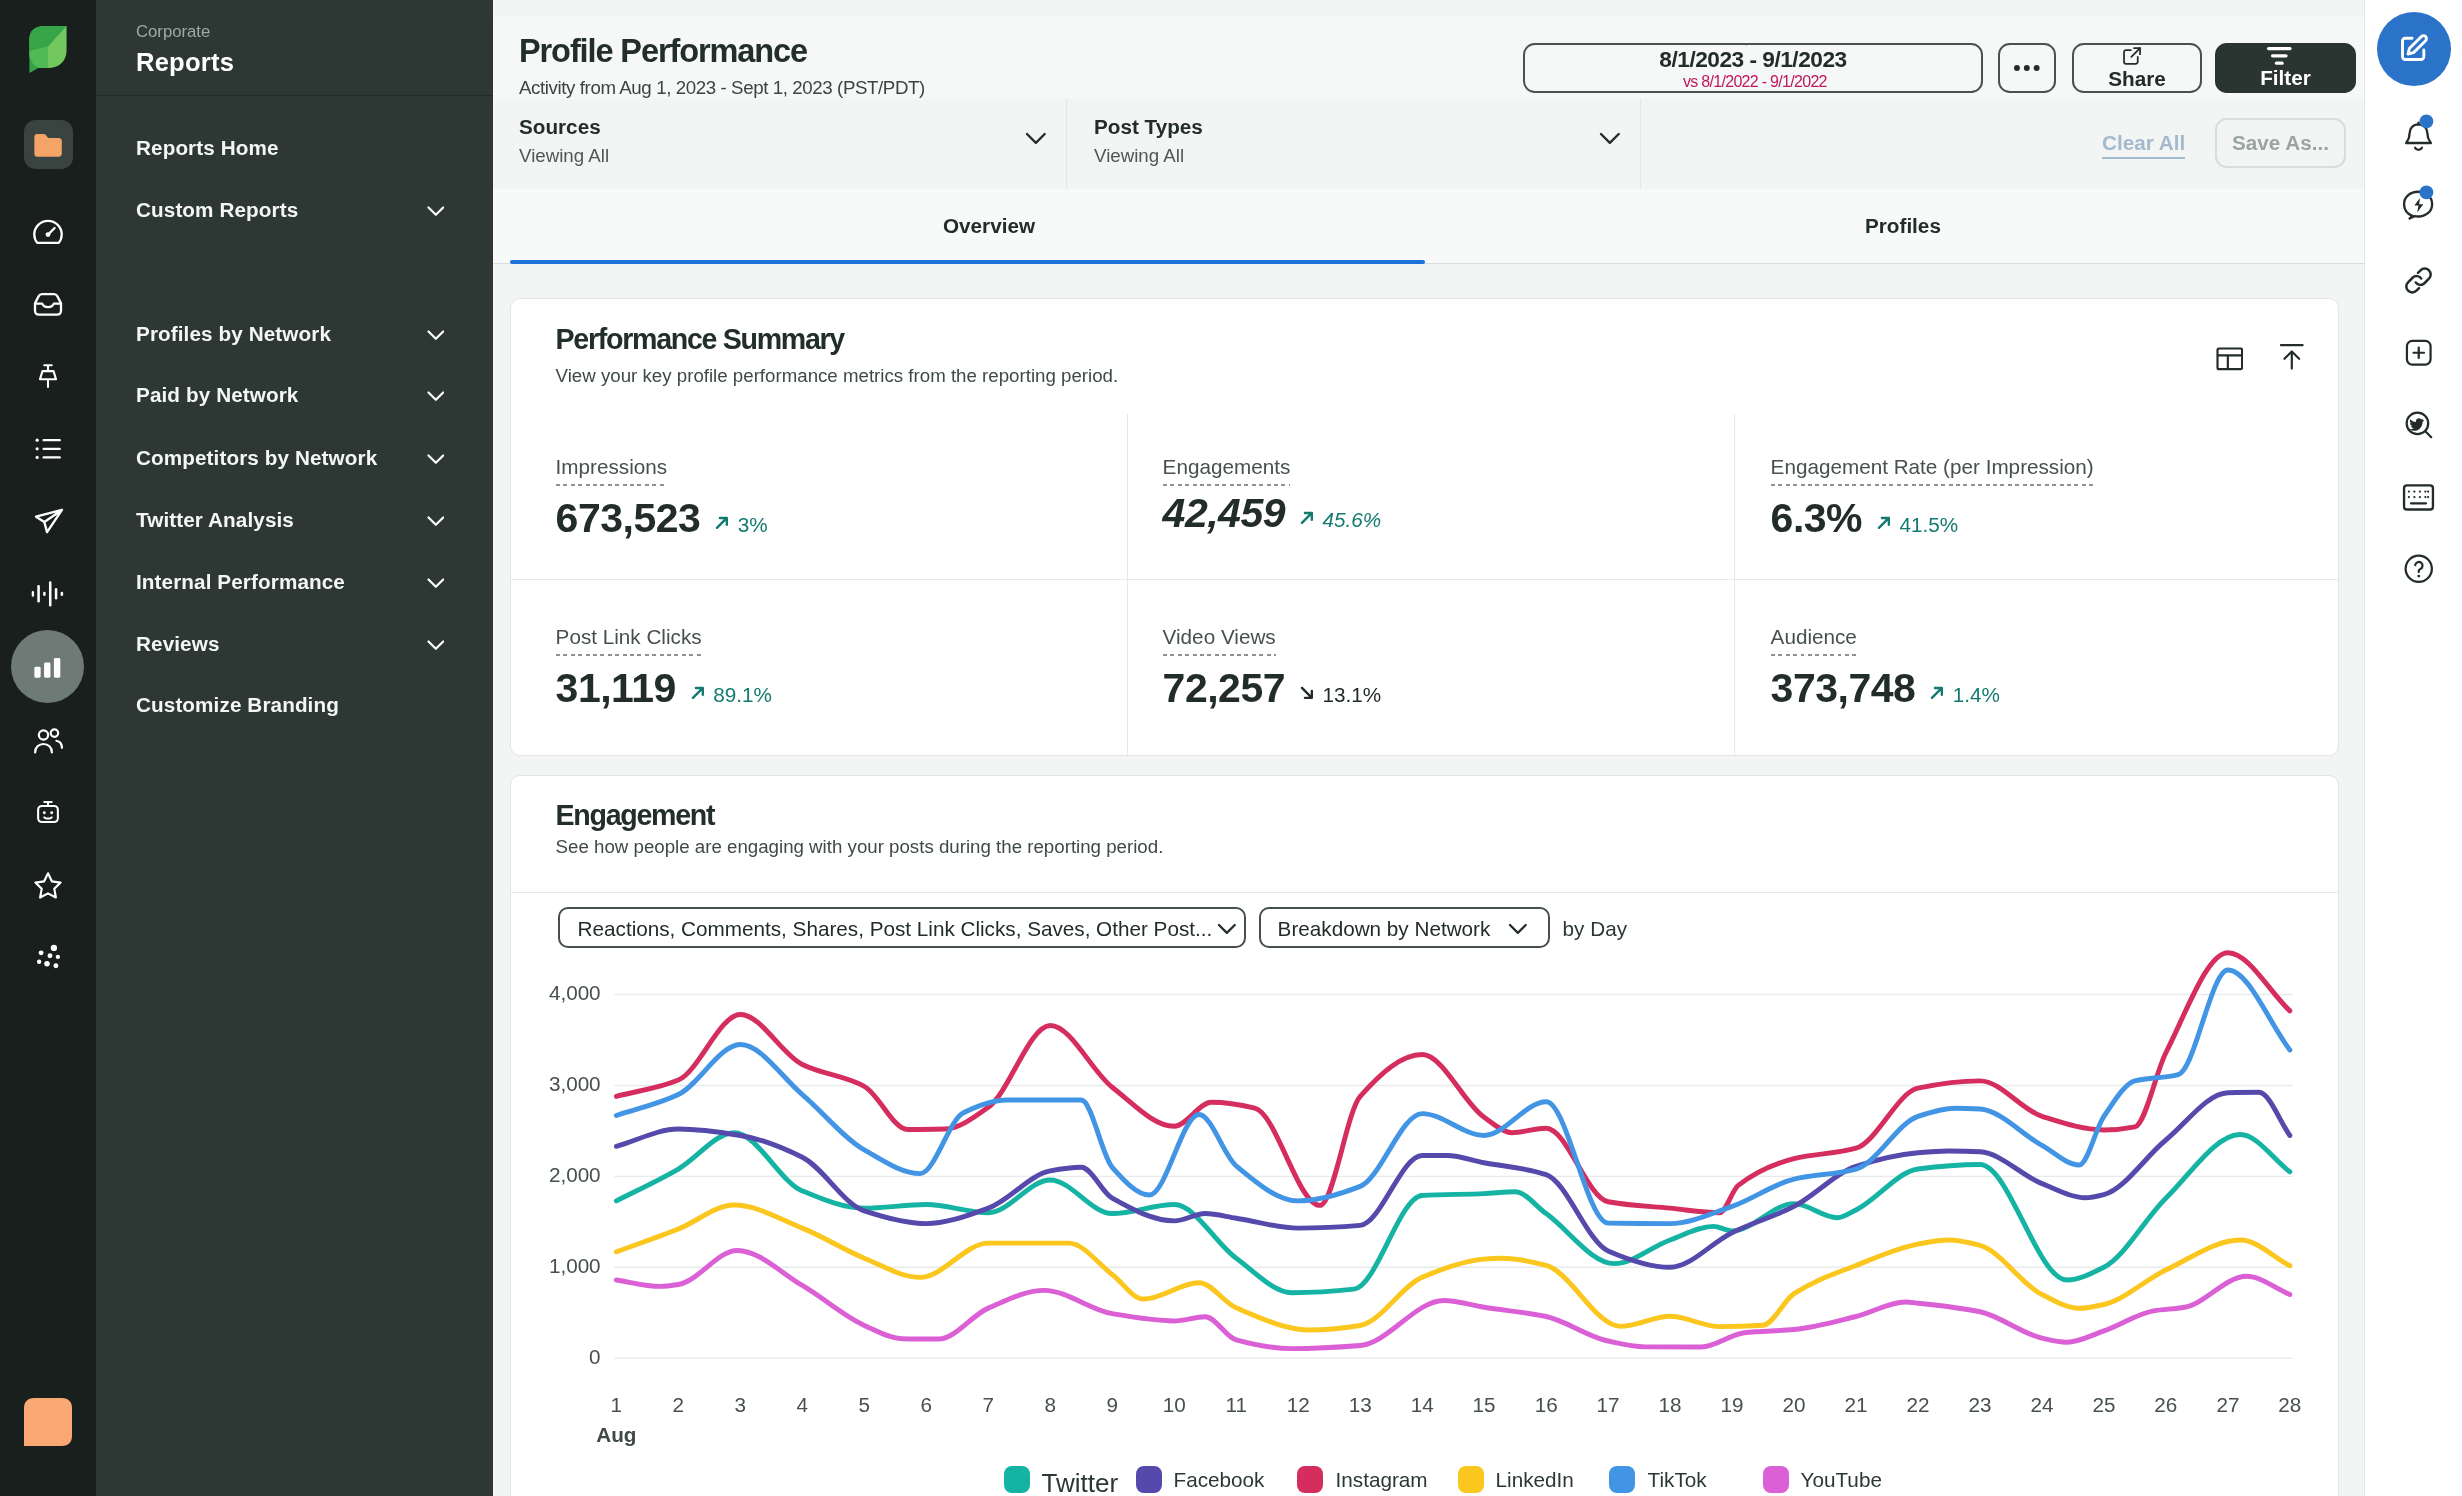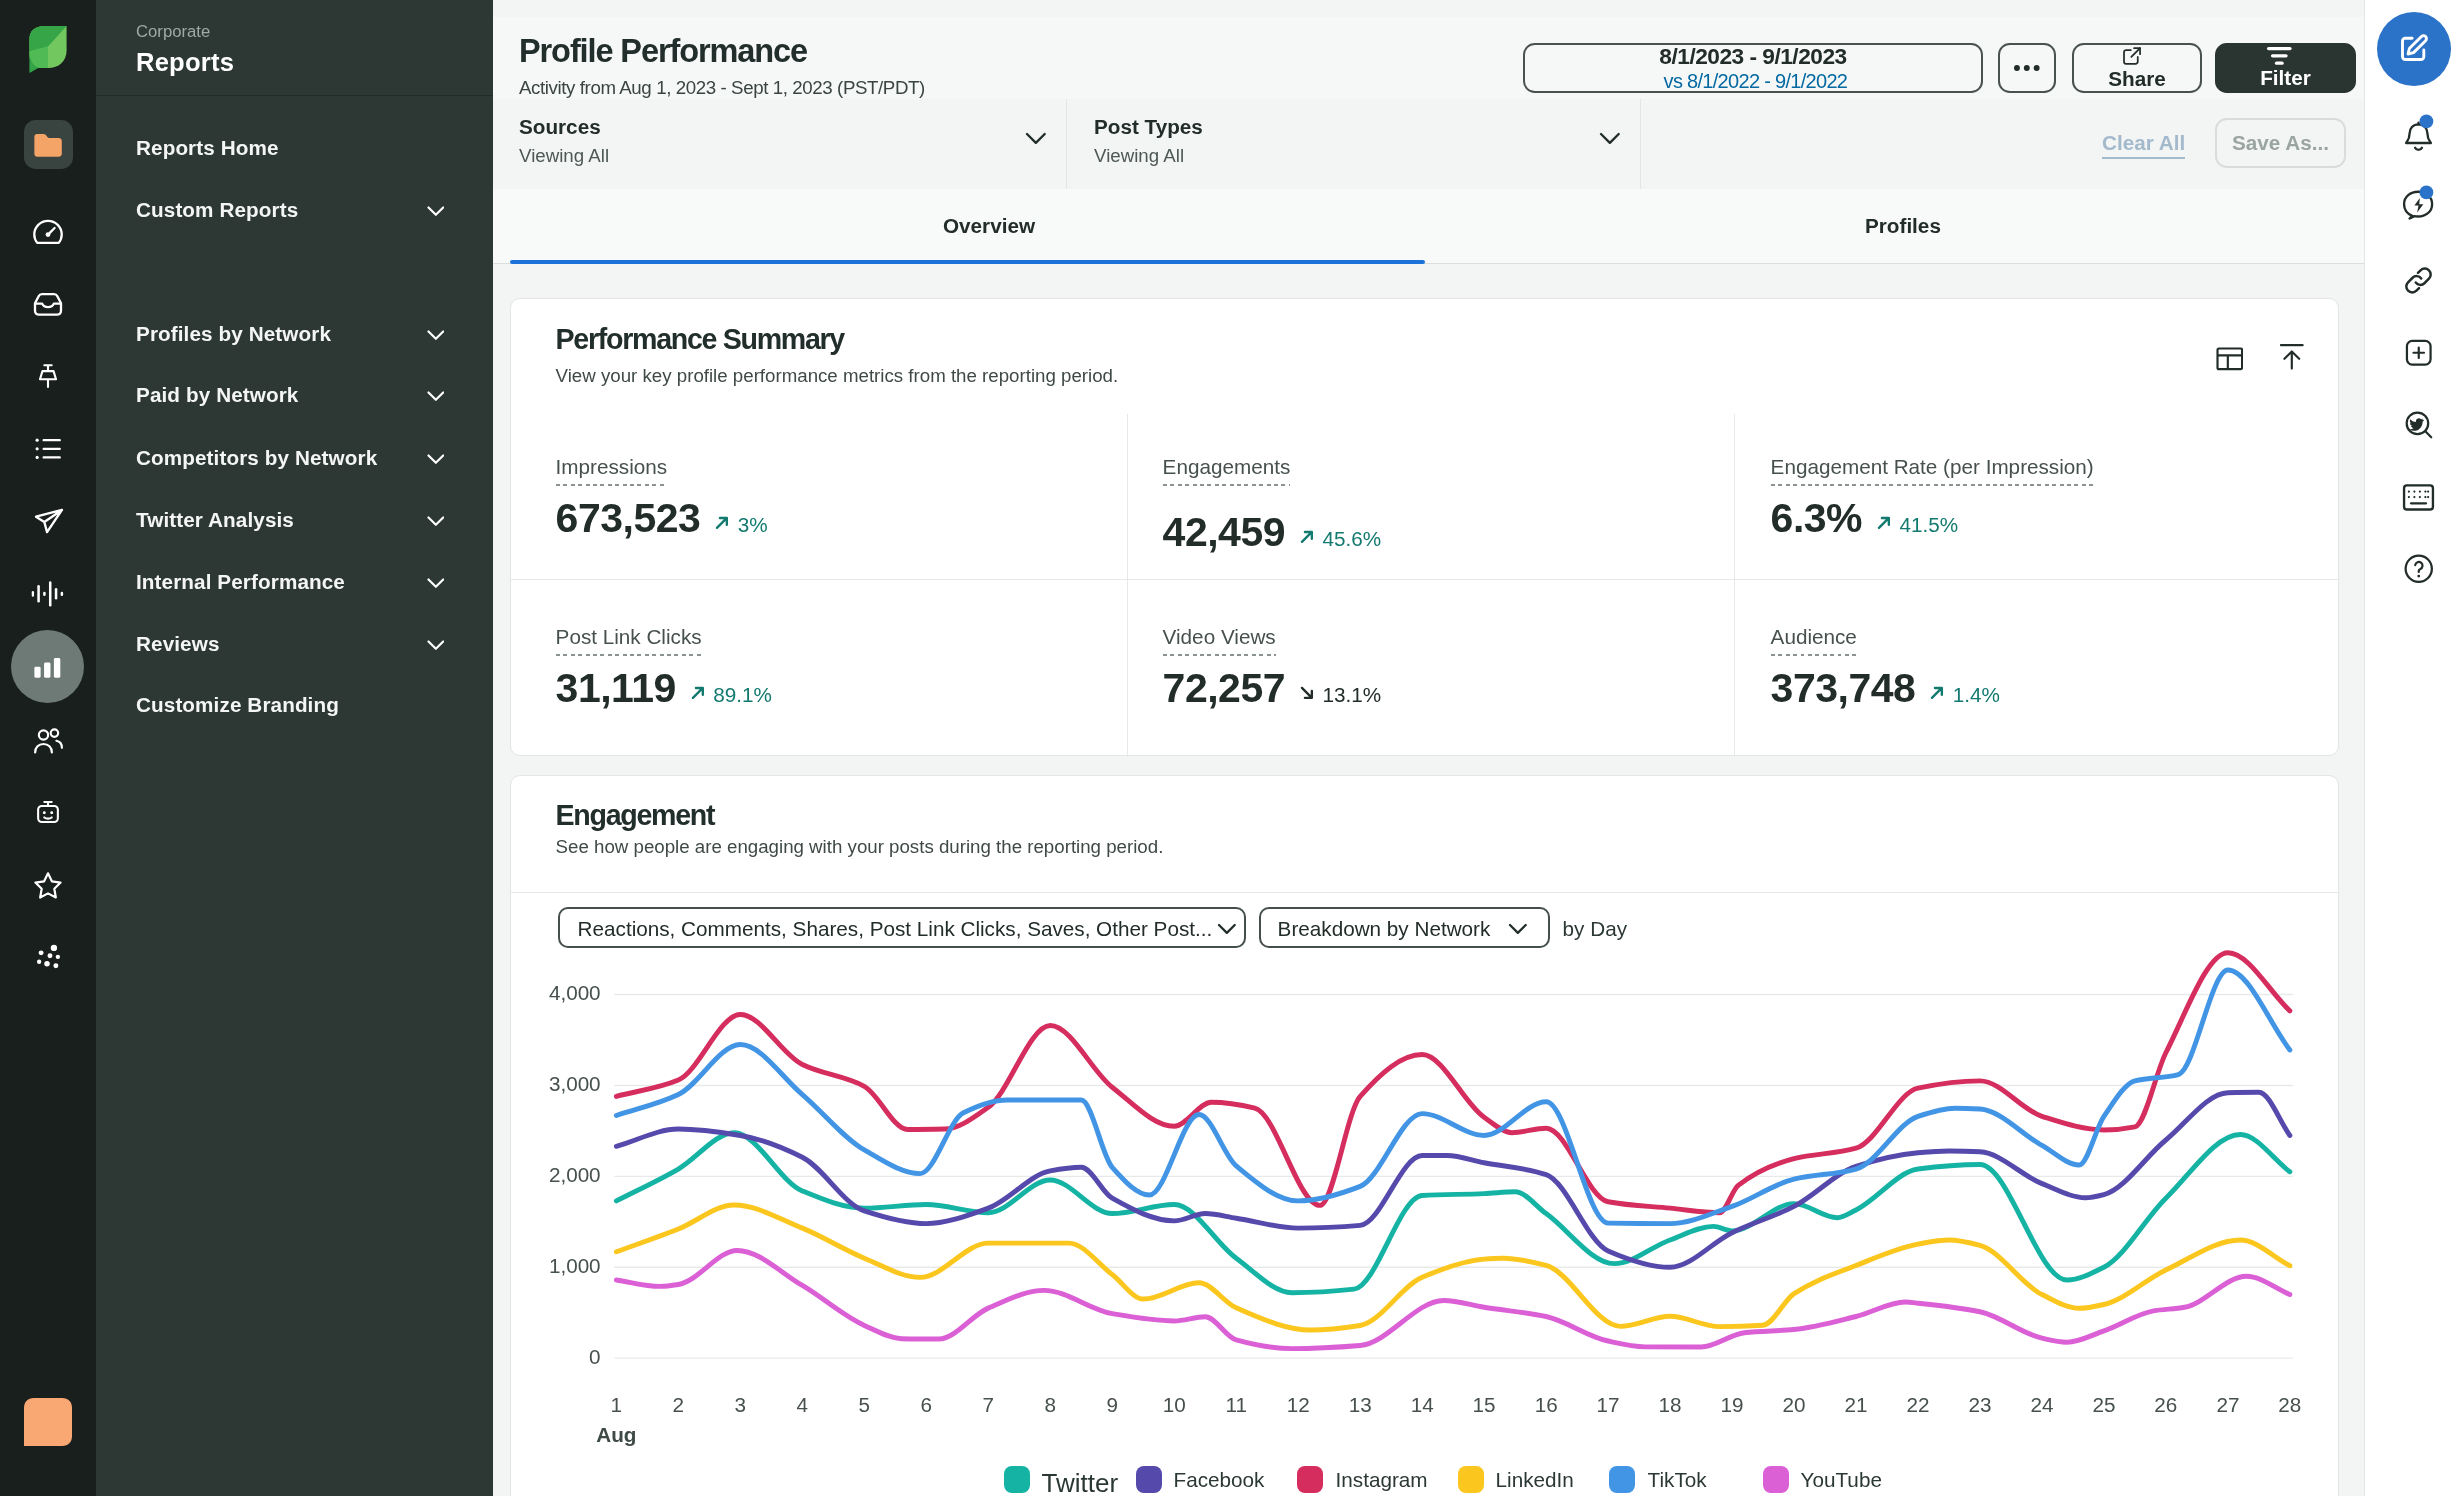--- a/index.html
+++ b/index.html
@@ -157,21 +157,21 @@
 <div id="main">
   <div id="mhead">
     <div id="title">Profile Performance</div>
     <div id="subtitle">Activity from Aug 1, 2023 - Sept 1, 2023 (PST/PDT)</div>
     <div class="btn" style="left:1037px;width:460px;">
       <svg width="26.6" height="26.6" viewBox="0 0 24 24" fill="none" stroke="#222d2a" stroke-width="1.8" style="margin-right:12.8px;">
         <rect x="3" y="4.5" width="18" height="16.5" rx="2.5"></rect>
         <path d="M3 9.5h18M7.5 2.5v4M16.5 2.5v4M7 13.5h6" stroke-linecap="round"></path>
       </svg>
       <span style="font-size:22.7px;font-weight:bold;letter-spacing:-0.5px;">8/1/2023 - 9/1/2023</span>
-      <span style="font-size:20px;color:#0369a1;letter-spacing:-0.7px;">&nbsp;vs 8/1/2022 - 9/1/2022</span>
+      <span style="font-size:16px;color:#be185d;letter-spacing:-0.7px;">&nbsp;vs 8/1/2022 - 9/1/2022</span>
     </div>
     <div class="btn" style="left:1512px;width:58px;">
       <svg width="27.6" height="7.9" viewBox="0 0 28 8">
           <circle cx="4" cy="4" r="3" fill="#222d2a"></circle>
           <circle cx="14" cy="4" r="3" fill="#222d2a"></circle>
           <circle cx="24" cy="4" r="3" fill="#222d2a"></circle>
         </svg>
     </div>
     <div class="btn" style="left:1586px;width:130px;">
       <svg width="25.6" height="25.6" viewBox="0 0 24 24" fill="none" stroke="#222d2a" stroke-width="1.9" style="margin-right:10.8px;">
@@ -222,21 +222,21 @@
         <path d="M2 2.2h22" stroke-linecap="round"></path>
         <path d="M13 26V9M5.5 16L13 8.6l7.5 7.4" stroke-linecap="round" stroke-linejoin="round"></path>
       </svg>
     <div class="abs" style="left:0;top:115px;width:1829px;height:343px;">
       <div class="abs" style="left:616px;top:0;width:1px;height:343px;background:#e6e9e8;"></div>
       <div class="abs" style="left:1223px;top:0;width:1px;height:343px;background:#e6e9e8;"></div>
       <div class="abs" style="left:0;top:165px;width:1829px;height:1px;background:#e6e9e8;"></div>
       <div class="abs" style="left:45px;top:41px;"><span class="mlabel">Impressions</span><div style="margin-top:8.9px;white-space:nowrap;"><span class="mval">673,523</span><span class="mdelta" style="font-size:20.7px;"><svg width="15.8" height="15.8" viewBox="0 0 16 16" style="margin:0 7.9px 1px 13.8px;">
                 <path d="M3 13 L12.5 3.5 M6 3 H13 V10" stroke="#137a70" stroke-width="2.4" fill="none" stroke-linecap="round" stroke-linejoin="round"></path>
               </svg><span style="font-size:20.7px;">3%</span></span></div></div>
-      <div class="abs" style="left:652px;top:41px;"><span class="mlabel">Engagements</span><div style="margin-top:23px;white-space:nowrap;"><span class="mval">42,459</span><span class="mdelta" style="font-size:20.7px;"><svg width="15.8" height="15.8" viewBox="0 0 16 16" style="margin:0 7.9px 1px 13.8px;">
+      <div class="abs" style="left:652px;top:41px;"><span class="mlabel">Engagements</span><div style="margin-top:4px;white-space:nowrap;font-style:italic;"><span class="mval">42,459</span><span class="mdelta" style="font-size:20.7px;"><svg width="15.8" height="15.8" viewBox="0 0 16 16" style="margin:0 7.9px 1px 13.8px;">
                 <path d="M3 13 L12.5 3.5 M6 3 H13 V10" stroke="#137a70" stroke-width="2.4" fill="none" stroke-linecap="round" stroke-linejoin="round"></path>
               </svg><span style="font-size:20.7px;">45.6%</span></span></div></div>
       <div class="abs" style="left:1260px;top:41px;"><span class="mlabel">Engagement Rate (per Impression)</span><div style="margin-top:8.9px;white-space:nowrap;"><span class="mval">6.3%</span><span class="mdelta" style="font-size:20.7px;"><svg width="15.8" height="15.8" viewBox="0 0 16 16" style="margin:0 7.9px 1px 13.8px;">
                 <path d="M3 13 L12.5 3.5 M6 3 H13 V10" stroke="#137a70" stroke-width="2.4" fill="none" stroke-linecap="round" stroke-linejoin="round"></path>
               </svg><span style="font-size:20.7px;">41.5%</span></span></div></div>
       <div class="abs" style="left:45px;top:211px;"><span class="mlabel">Post Link Clicks</span><div style="margin-top:8.9px;white-space:nowrap;"><span class="mval">31,119</span><span class="mdelta" style="font-size:20.7px;"><svg width="15.8" height="15.8" viewBox="0 0 16 16" style="margin:0 7.9px 1px 13.8px;">
                 <path d="M3 13 L12.5 3.5 M6 3 H13 V10" stroke="#137a70" stroke-width="2.4" fill="none" stroke-linecap="round" stroke-linejoin="round"></path>
               </svg><span style="font-size:20.7px;">89.1%</span></span></div></div>
       <div class="abs" style="left:652px;top:211px;"><span class="mlabel">Video Views</span><div style="margin-top:8.9px;white-space:nowrap;"><span class="mval">72,257</span><span class="mdelta mdark" style="font-size:20.7px;"><svg width="15.8" height="15.8" viewBox="0 0 16 16" style="margin:0 7.9px 1px 13.8px;">
                 <path d="M3 3 L12.5 12.5 M13 6 V13 H6" stroke="#222d2a" stroke-width="2.4" fill="none" stroke-linecap="round" stroke-linejoin="round"></path>

